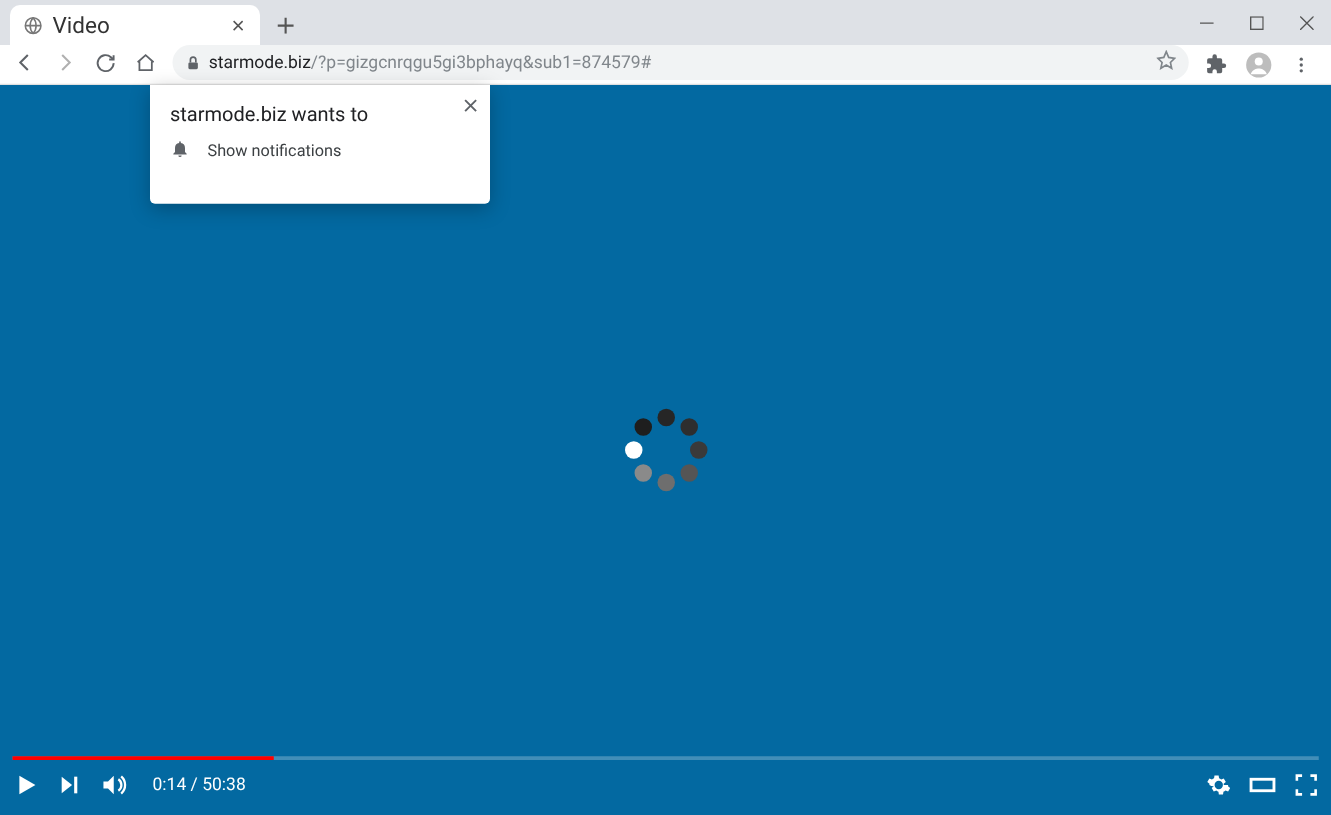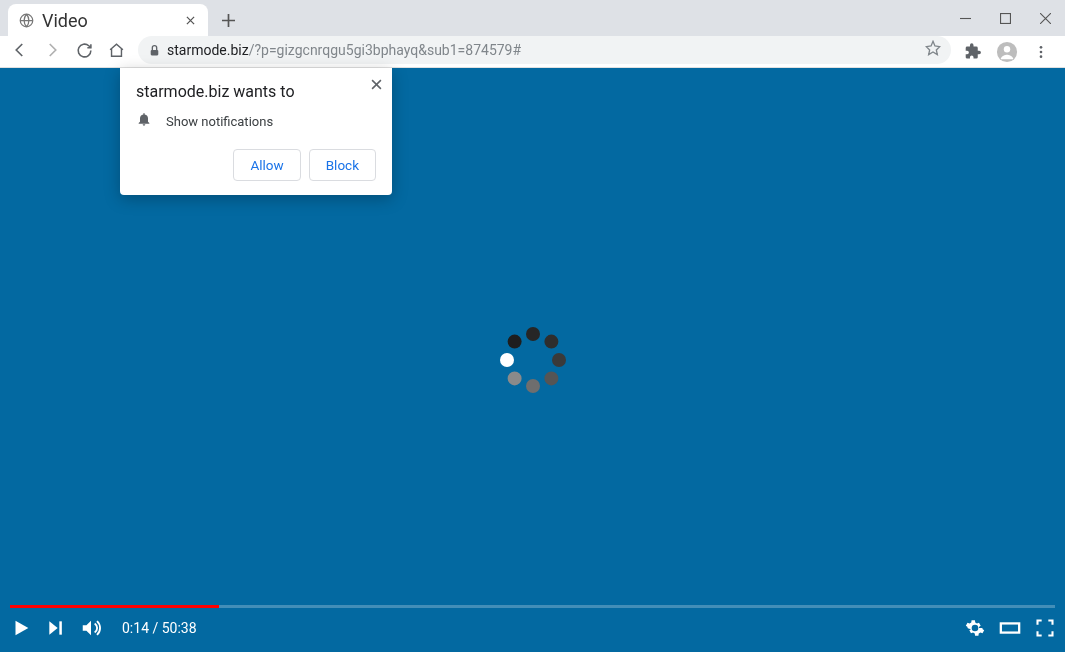--- a/index.html
+++ b/index.html
@@ -232,17 +232,13 @@
   </span>
   <div class="perm-header">starmode.biz wants to</div>
   <div class="perm-row">
     <span class="bell">
       <svg width="16" height="16" viewBox="0 0 24 24" fill="#5f6368">
           <path d="M12 22a2 2 0 0 0 2-2h-4a2 2 0 0 0 2 2zm6-6V11a6 6 0 0 0-5-5.9V4a1 1 0 0 0-2 0v1.1A6 6 0 0 0 6 11v5l-2 2v1h16v-1z"></path>
         </svg>
     </span>
     <span class="perm-row-text">Show notifications</span>
   </div>
-  <div class="perm-actions">
-    <button class="perm-btn">Allow</button>
-    <button class="perm-btn">Block</button>
-  </div>
 </div>
 
 </body></html>

